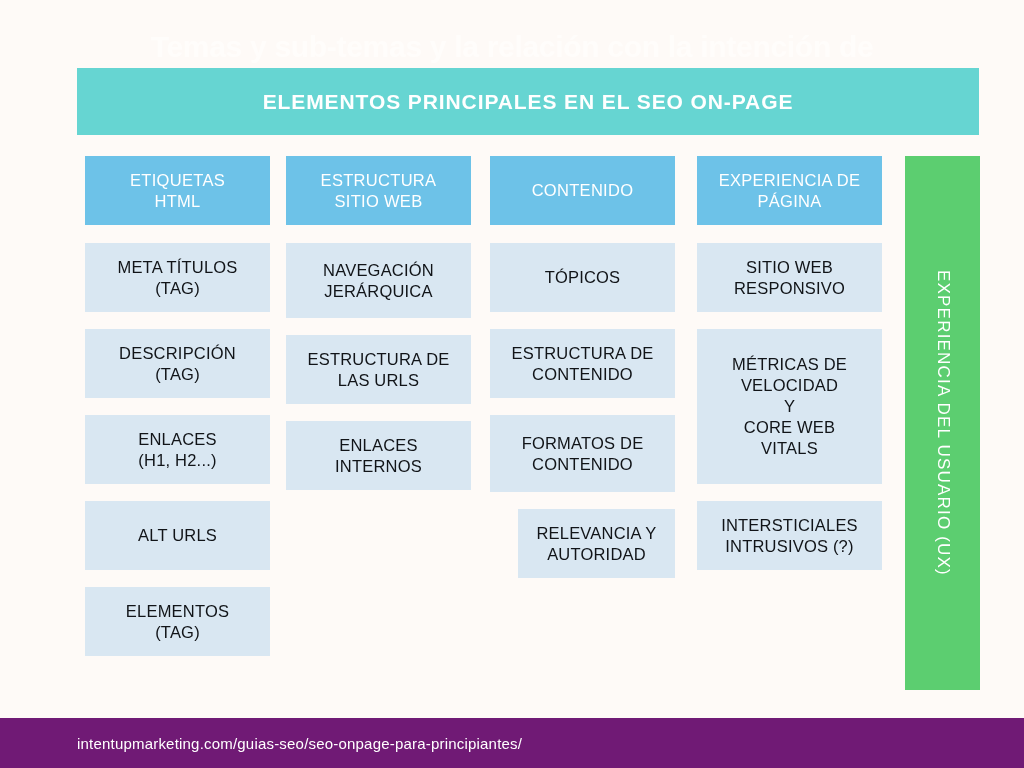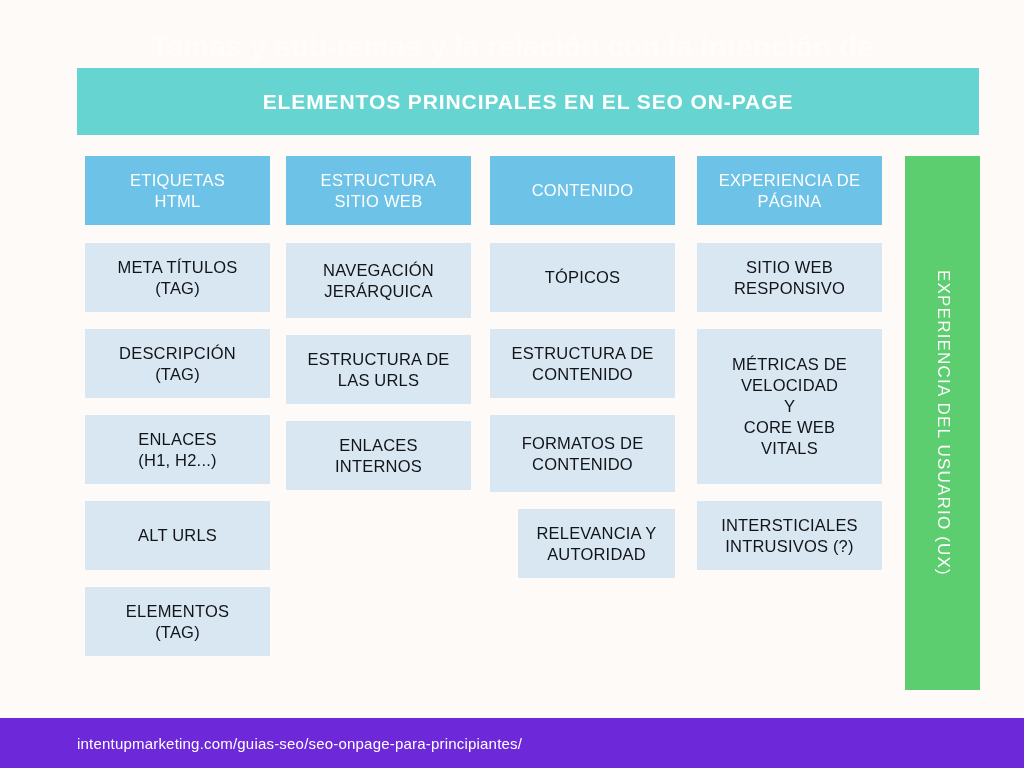--- a/index.html
+++ b/index.html
@@ -133,21 +133,21 @@
     transform: rotate(90deg);
   }
 
   
   .footer {
     position: absolute;
     left: 0;
     bottom: 0;
     width: 1024px;
     height: 50px;
-    background: #6d28d9;
+    background: #701a75;
     display: flex;
     align-items: center;
     z-index: 3;
   }
   .footer-url {
     color: #ffffff;
     font-size: 15px;
     letter-spacing: 0.2px;
     margin-left: 77px;
   }

